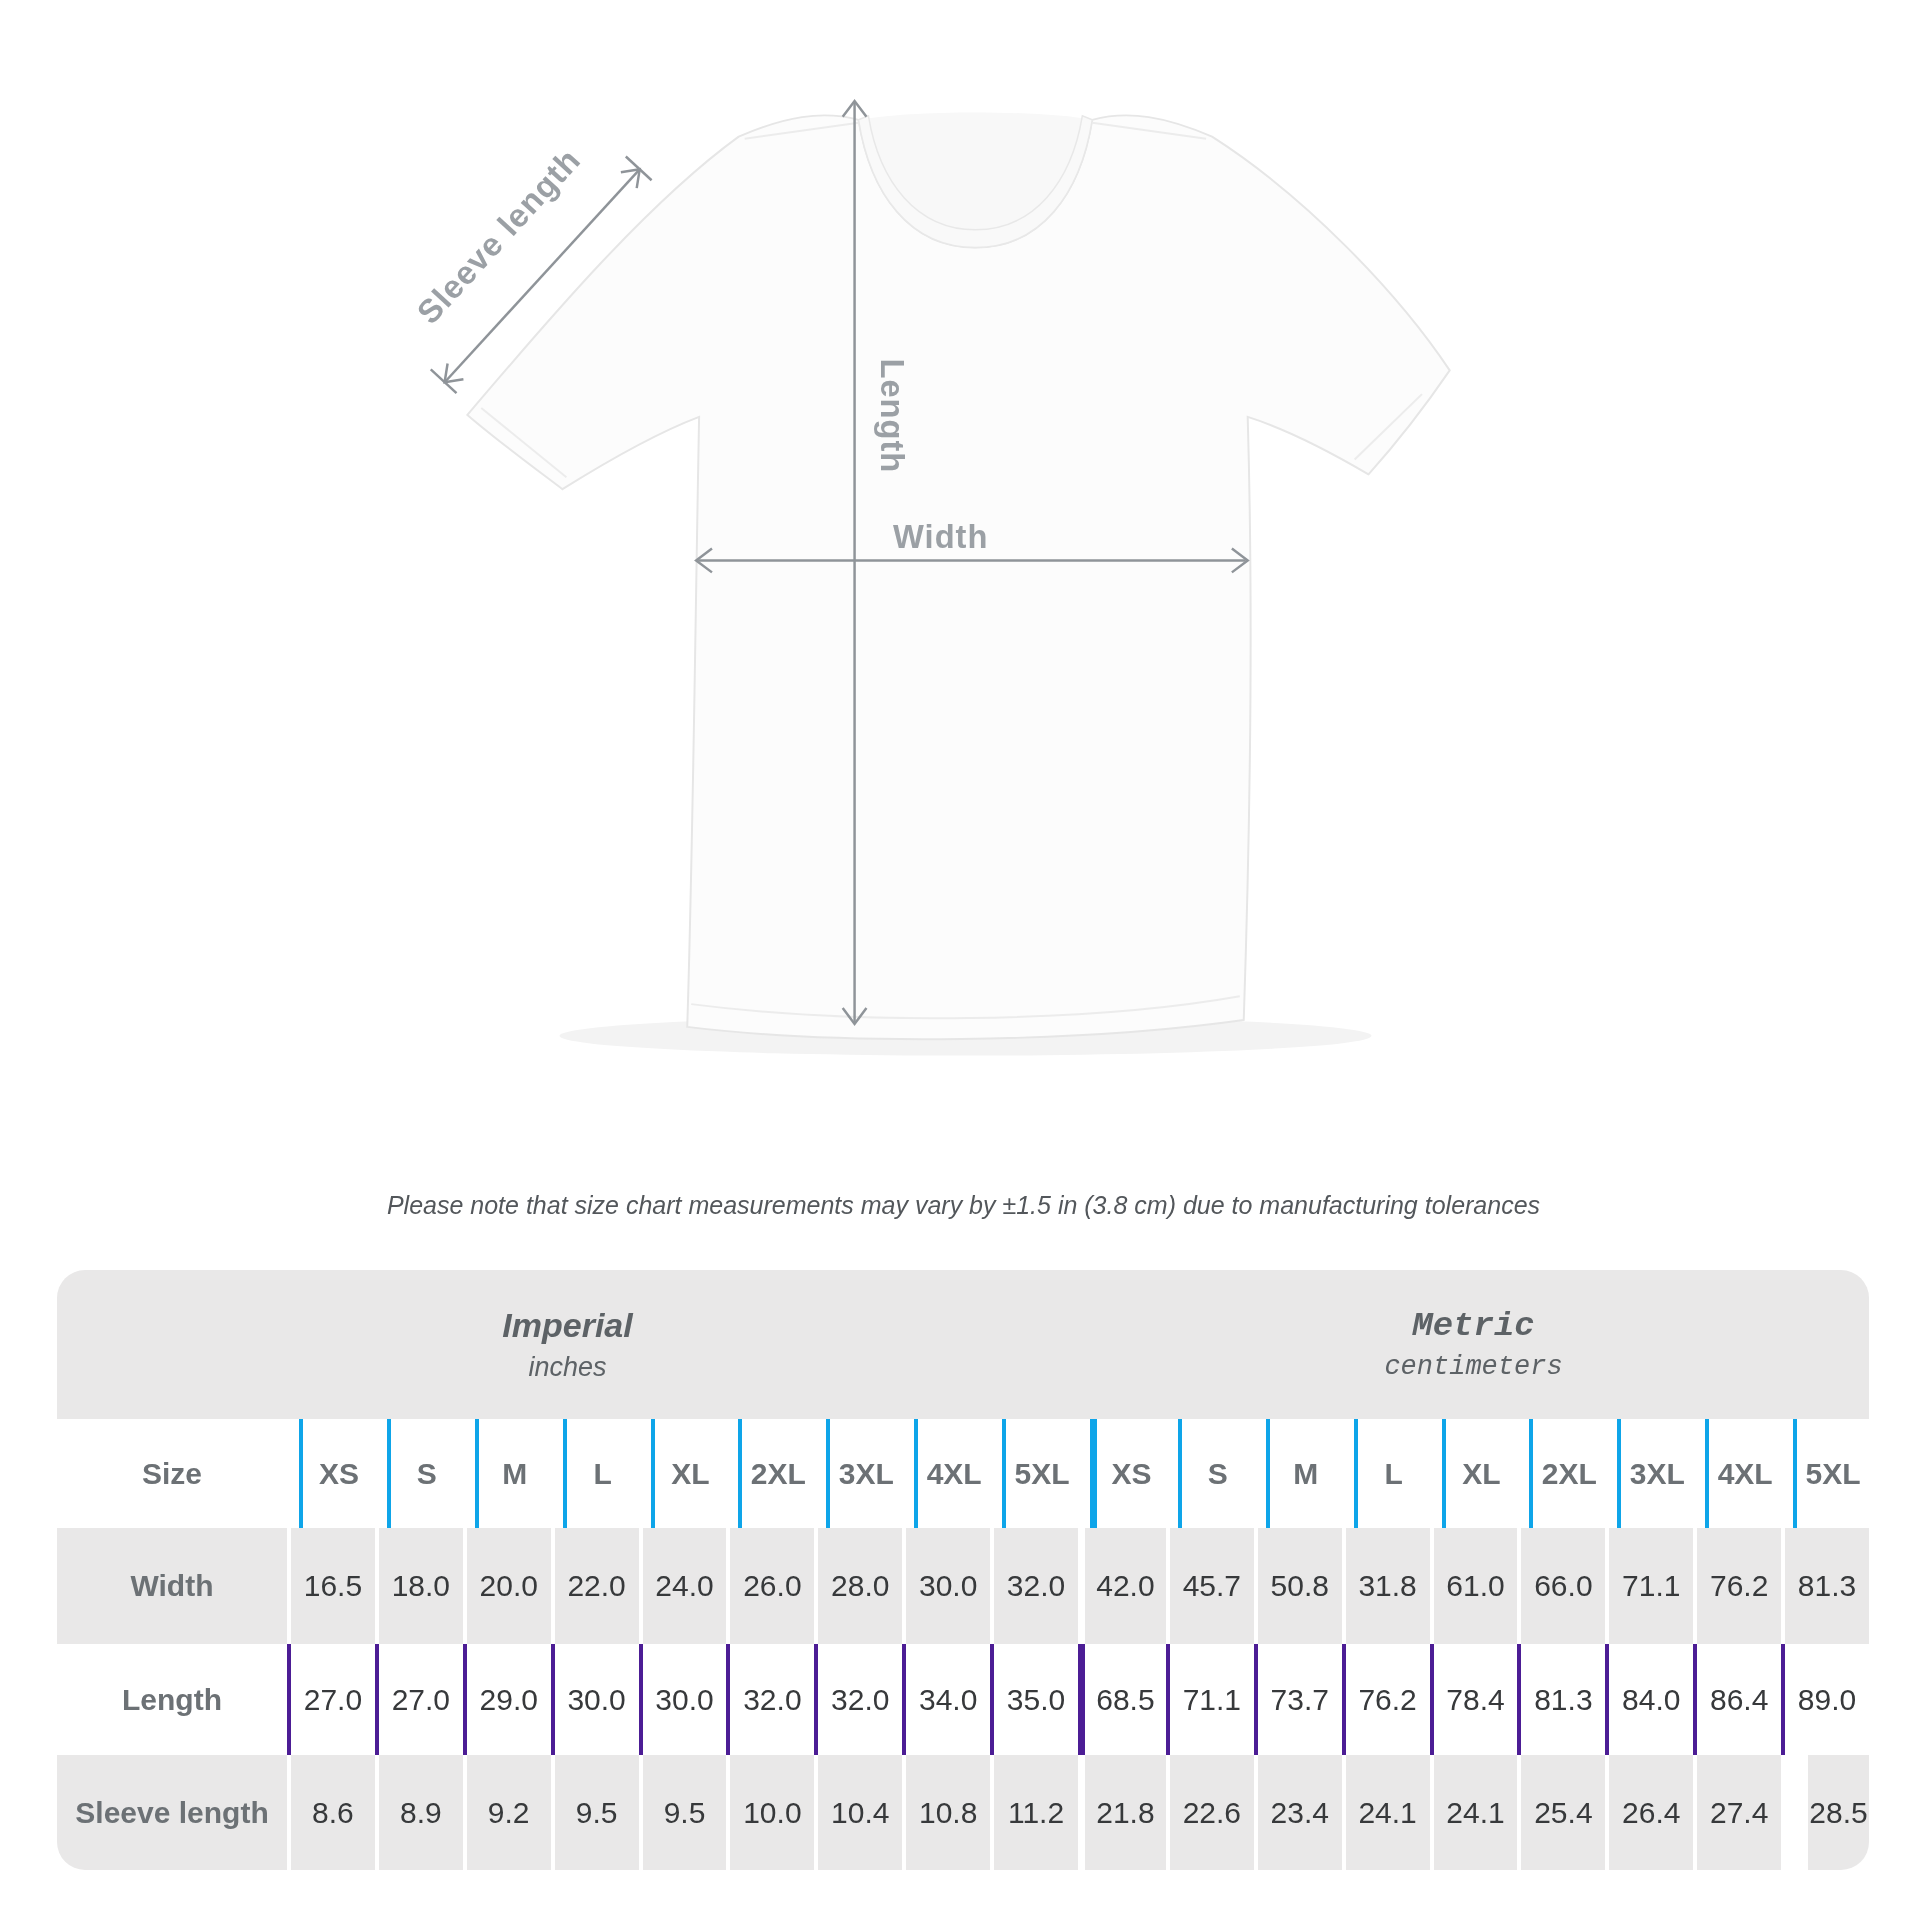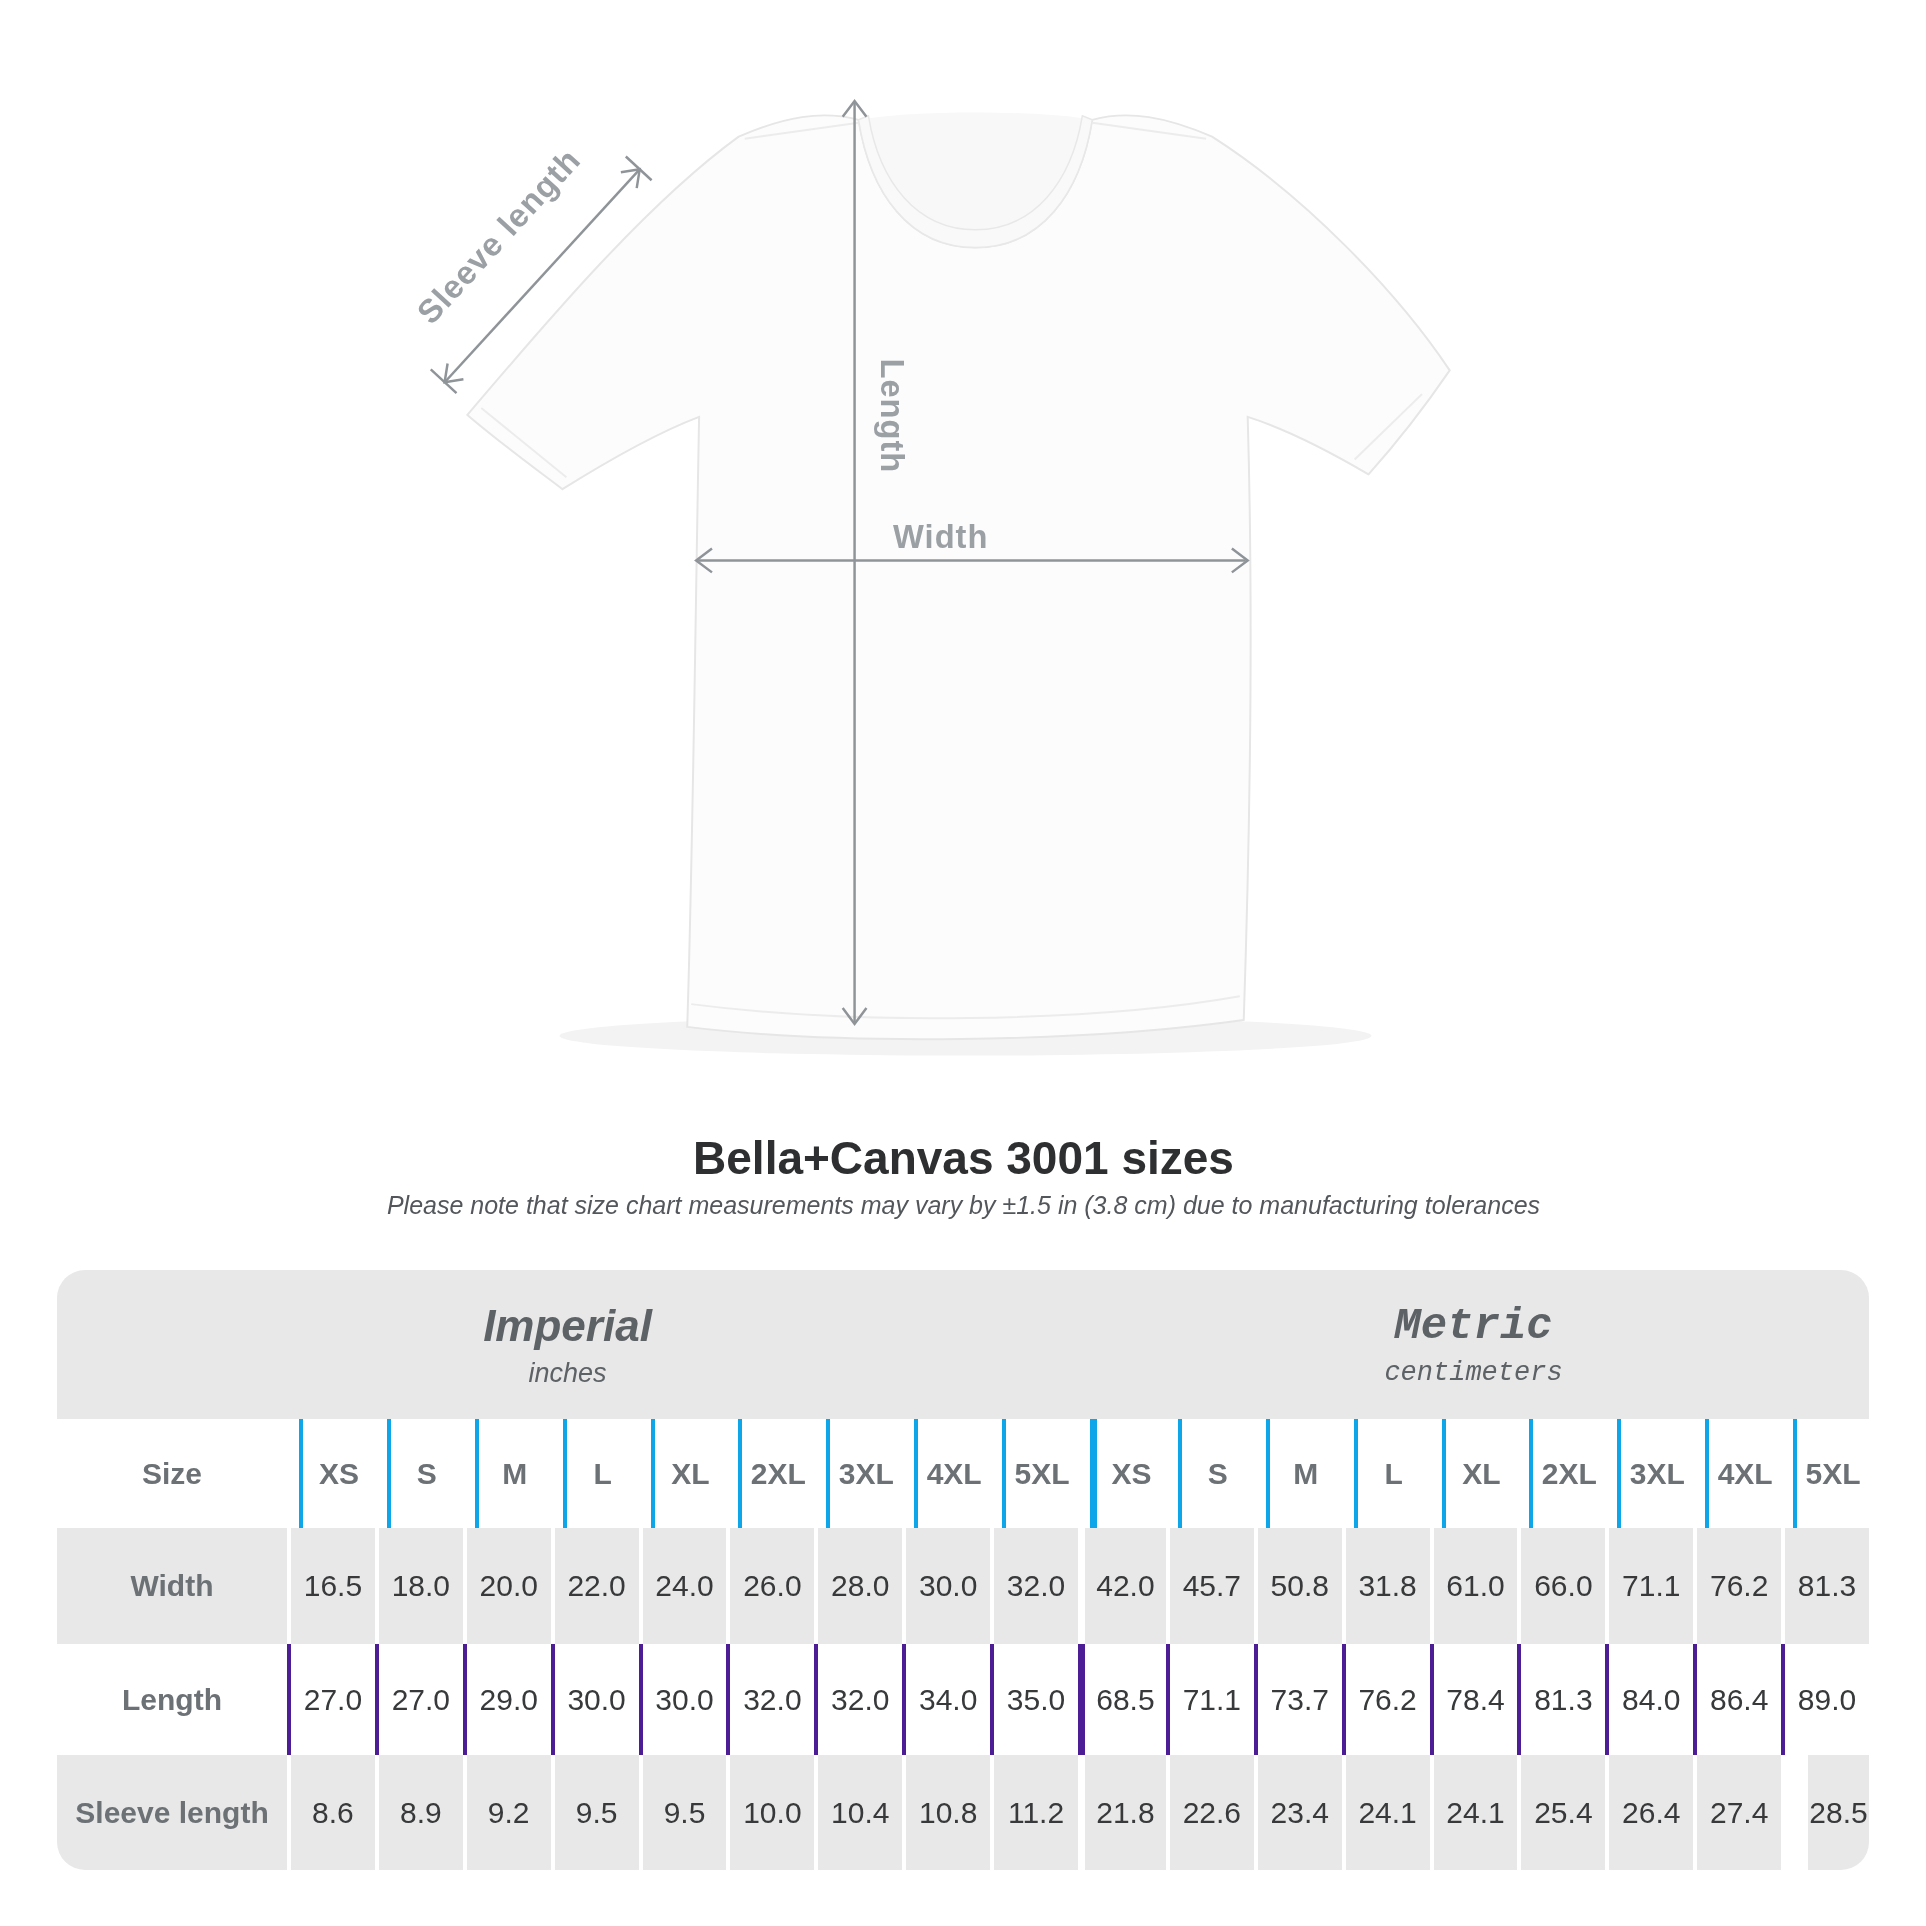--- a/index.html
+++ b/index.html
@@ -30,21 +30,21 @@
   
   .sizes-table{position:absolute;left:57px;top:1270px;width:1812px;}
   .trow{display:grid;grid-template-columns:230px repeat(18,1fr);}
   .group-row{height:149px;}
   .group-cell{
     background:#e9e8e8;display:flex;flex-direction:column;
     align-items:center;justify-content:center;gap:7px;
   }
   .group-cell.imperial{grid-column:1 / span 10;border-top-left-radius:28px;}
   .group-cell.metric{grid-column:11 / span 9;border-top-right-radius:28px;font-family:Liberation Mono, monospace;}
-  .group-label{font-size:44px;font-weight:bold;font-style:italic;color:#5d6266;}
+  .group-label{font-size:34px;font-weight:bold;font-style:italic;color:#5d6266;}
   .group-sublabel{font-size:27px;font-style:italic;color:#5d6266;}
   .header-row{height:109px;gap:12px;}
   .cell{
     display:flex;align-items:center;justify-content:center;
     font-size:30px;color:#37393b;background:#fff;
   }
   .header-row .cell{font-weight:bold;color:#6c7175;}
   .header-row .cell + .cell{border-left:4px solid #0ea5e9;}
   .data-row .label-cell{font-weight:bold;color:#6c7175;}
   .data-row.gray .cell{background:#e9e8e8;}
@@ -122,21 +122,20 @@
       <polyline class="meas" points="627,174 646,171 643,190"></polyline>
       <line class="meas" x1="435" y1="373" x2="461" y2="397"></line>
       <line class="meas" x1="632" y1="158" x2="658" y2="182"></line>
     </g>
 
     <text class="meas-label" x="512" y="246" text-anchor="middle" transform="rotate(-47.5 512 246)">Sleeve length</text>
     <text class="meas-label" x="890" y="420" text-anchor="middle" transform="rotate(90 890 420)">Length</text>
     <text class="meas-label" x="950" y="553" text-anchor="middle">Width</text>
   </svg>
 
-  <div class="title">Bella+Canvas 3001 sizes</div>
   <div class="subtitle">Please note that size chart measurements may vary by ±1.5 in (3.8 cm) due to manufacturing tolerances</div>
 
   <div class="sizes-table">
 
     <div class="trow group-row">
       <div class="group-cell imperial">
         <div class="group-label">Imperial</div>
         <div class="group-sublabel">inches</div>
       </div>
       <div class="group-cell metric">

